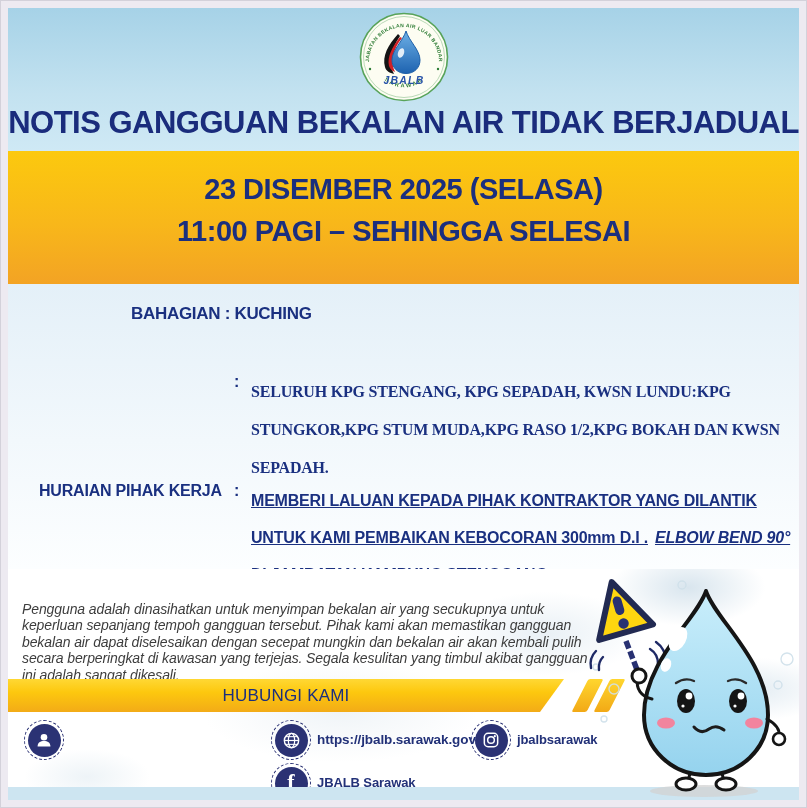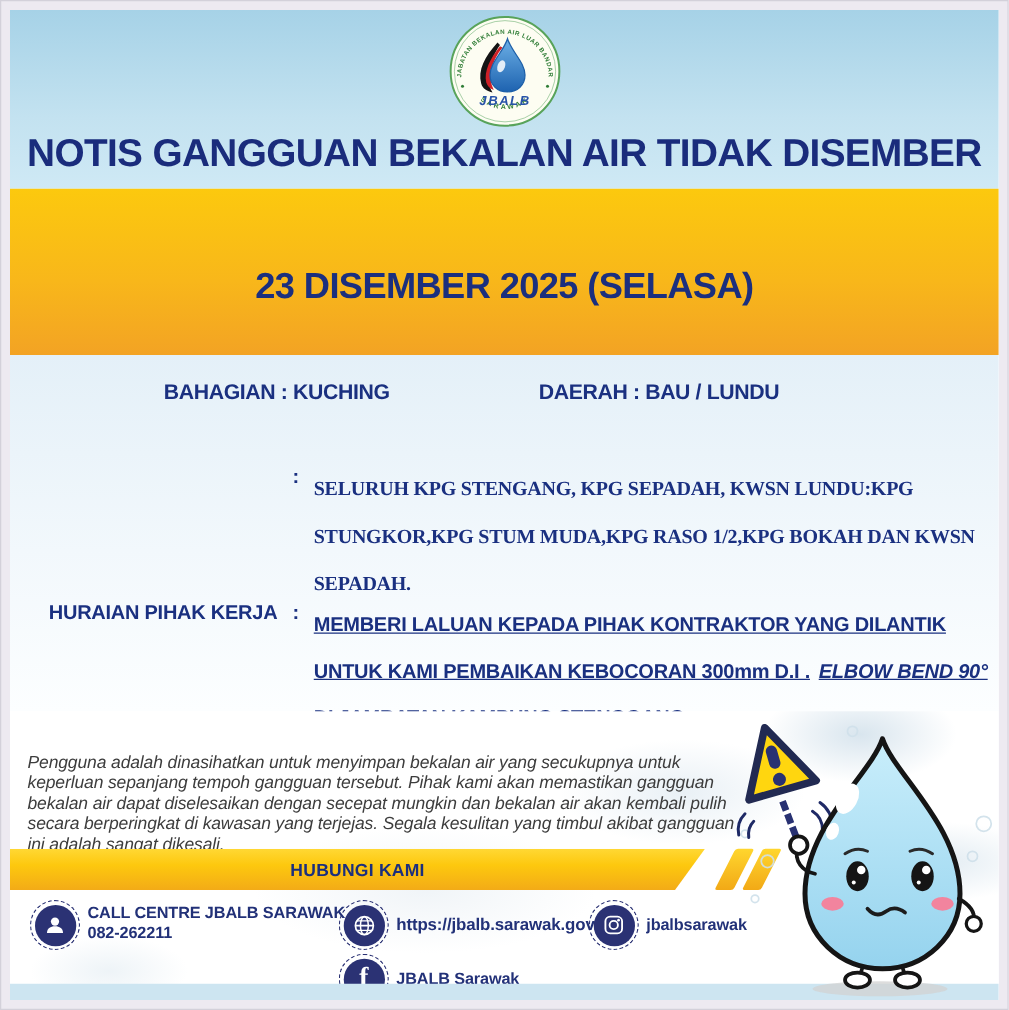--- a/index.html
+++ b/index.html
@@ -35,21 +35,21 @@
 
   
   .banner{
     position:absolute;top:143px;left:0;right:0;height:133px;
     background:linear-gradient(180deg,#fcc90e 0%,#f8b71a 55%,#f3a324 100%);
     display:flex;flex-direction:column;align-items:center;justify-content:flex-start;
     padding-top:17px;
   }
   .banner div{
     font-size:29px;font-weight:800;color:#1b2f7e;line-height:42px;
-    letter-spacing:-0.5px;white-space:nowrap;margin-top:40px;
+    letter-spacing:-0.5px;white-space:nowrap;
   }
 
   
   .body{
     position:absolute;top:276px;left:0;right:0;height:285px;
     background:linear-gradient(180deg,#e4f0f8 0%,#f2f8fc 55%,#fcfeff 100%);
   }
   .loc-bahagian,.loc-daerah{
     position:absolute;top:20px;
     font-size:17px;font-weight:800;color:#1a3080;white-space:nowrap;letter-spacing:-0.3px;
@@ -91,21 +91,21 @@
     font-size:14px;font-style:italic;color:#3d3d3d;line-height:1.17;
     letter-spacing:-0.1px;
   }
   .contact-bar{
     position:absolute;left:0;top:110px;width:556px;height:33px;
     background:linear-gradient(180deg,#ffd834 0%,#fdc80e 40%,#f3ab17 100%);
     clip-path:polygon(0 0,100% 0,calc(100% - 24px) 100%,0 100%);
     display:flex;align-items:center;justify-content:center;
   }
   .contact-bar span{
-    font-size:14px;font-weight:700;color:#1b2f7e;letter-spacing:0.2px;
+    font-size:17px;font-weight:400;color:#1b2f7e;letter-spacing:0.2px;
   }
   .stripe{
     position:absolute;top:110px;width:15px;height:33px;
     background:linear-gradient(180deg,#ffd62e,#f2a916);
     transform:skewX(-27deg);border-radius:2px;
   }
   .stripe.s1{left:572px;}
   .stripe.s2{left:594px;}
 
   
@@ -171,31 +171,30 @@
 
           <path d="M39,22 C29,33 23,44 26,55 C27,59 31,61 35,62 C29,52 32,37 41,24 Z" fill="#141414"></path>
           <path d="M41,25 C33,35 28,45 30,54 C31,57 33,59 36,60 C31,50 34,37 43,26 Z" fill="#cf2027"></path>
           <path d="M44,27 C37,36 33,45 34,52 C35,55 37,57 39,58 C36,48 38,37 46,28 Z" fill="#ffcc05"></path>
 
           <path d="M47,19 C44,29 33,38 33,48 C33,56 39,61.5 47,61.5 C55,61.5 61,56 61,48 C61,38 50,29 47,19 Z" fill="url(#logoDrop)" stroke="#1d5fa8" stroke-width="1"></path>
           <ellipse cx="42" cy="41" rx="3" ry="5" fill="#ffffff" opacity="0.85" transform="rotate(20 42 41)"></ellipse>
           <text x="45" y="72" text-anchor="middle" font-size="10.5" font-weight="bold" font-style="italic" fill="#2853a8" letter-spacing="1.2">JBALB</text>
         </svg>
       </div>
-      <h1 class="title">NOTIS GANGGUAN BEKALAN AIR TIDAK DISEMBER</h1>
+      <h1 class="title">NOTIS GANGGUAN BEKALAN AIR TIDAK BERJADUAL</h1>
     </header>
 
     <div class="banner">
       <div>23 DISEMBER 2025 (SELASA)</div>
       <div>11:00 PAGI – SEHINGGA SELESAI</div>
     </div>
 
     <main class="body">
       <span class="loc-bahagian">BAHAGIAN : KUCHING</span>
-      <span class="loc-daerah">DAERAH : BAU / LUNDU</span>
 
       <div class="d-colon kawasan-colon">:</div>
       <div class="d-content kawasan-content">
         <div>SELURUH KPG STENGANG, KPG SEPADAH, KWSN LUNDU:KPG</div>
         <div>STUNGKOR,KPG STUM MUDA,KPG RASO 1/2,KPG BOKAH DAN KWSN</div>
         <div>SEPADAH.</div>
       </div>
 
       <div class="d-label huraian-label">HURAIAN PIHAK KERJA</div>
       <div class="d-colon huraian-colon">:</div>
@@ -215,24 +214,20 @@
       <div class="stripe s1"></div>
       <div class="stripe s2"></div>
 
       <div class="cicon ic-call">
         <div class="disc">
           <svg viewBox="0 0 24 24" width="22" height="22">
             <circle cx="12" cy="9" r="3.6" fill="#ffffff"></circle>
             <path d="M5,19 C5,14.8 8,13 12,13 C16,13 19,14.8 19,19 Z" fill="#ffffff"></path>
           </svg>
         </div>
-      </div>
-      <div class="ctext tx-call">
-        <div>CALL CENTRE JBALB SARAWAK</div>
-        <div>082-262211</div>
       </div>
 
       <div class="cicon ic-web">
         <div class="disc">
           <svg viewBox="0 0 24 24" width="21" height="21">
             <circle cx="12" cy="12" r="8.2" fill="none" stroke="#ffffff" stroke-width="1.6"></circle>
             <ellipse cx="12" cy="12" rx="3.6" ry="8.2" fill="none" stroke="#ffffff" stroke-width="1.4"></ellipse>
             <line x1="3.8" y1="12" x2="20.2" y2="12" stroke="#ffffff" stroke-width="1.4"></line>
             <line x1="5" y1="7.6" x2="19" y2="7.6" stroke="#ffffff" stroke-width="1.2"></line>
             <line x1="5" y1="16.4" x2="19" y2="16.4" stroke="#ffffff" stroke-width="1.2"></line>

